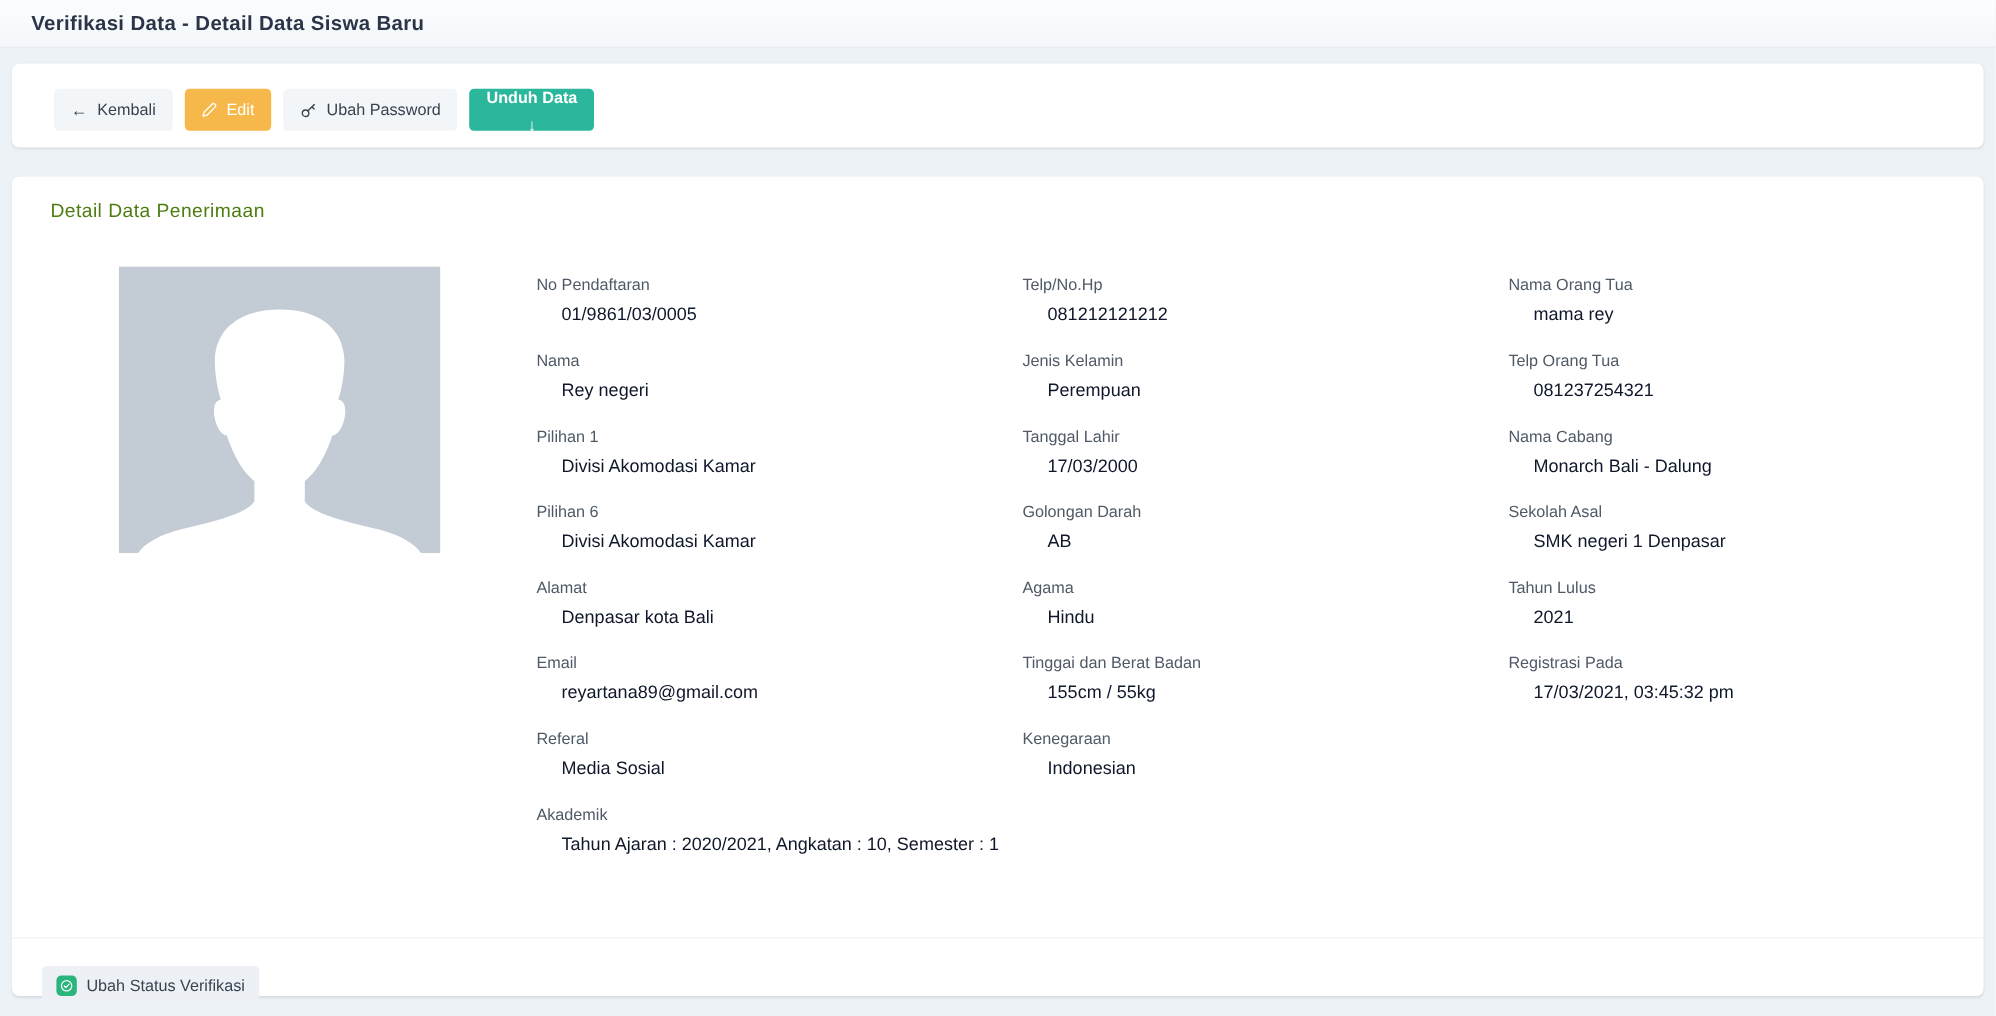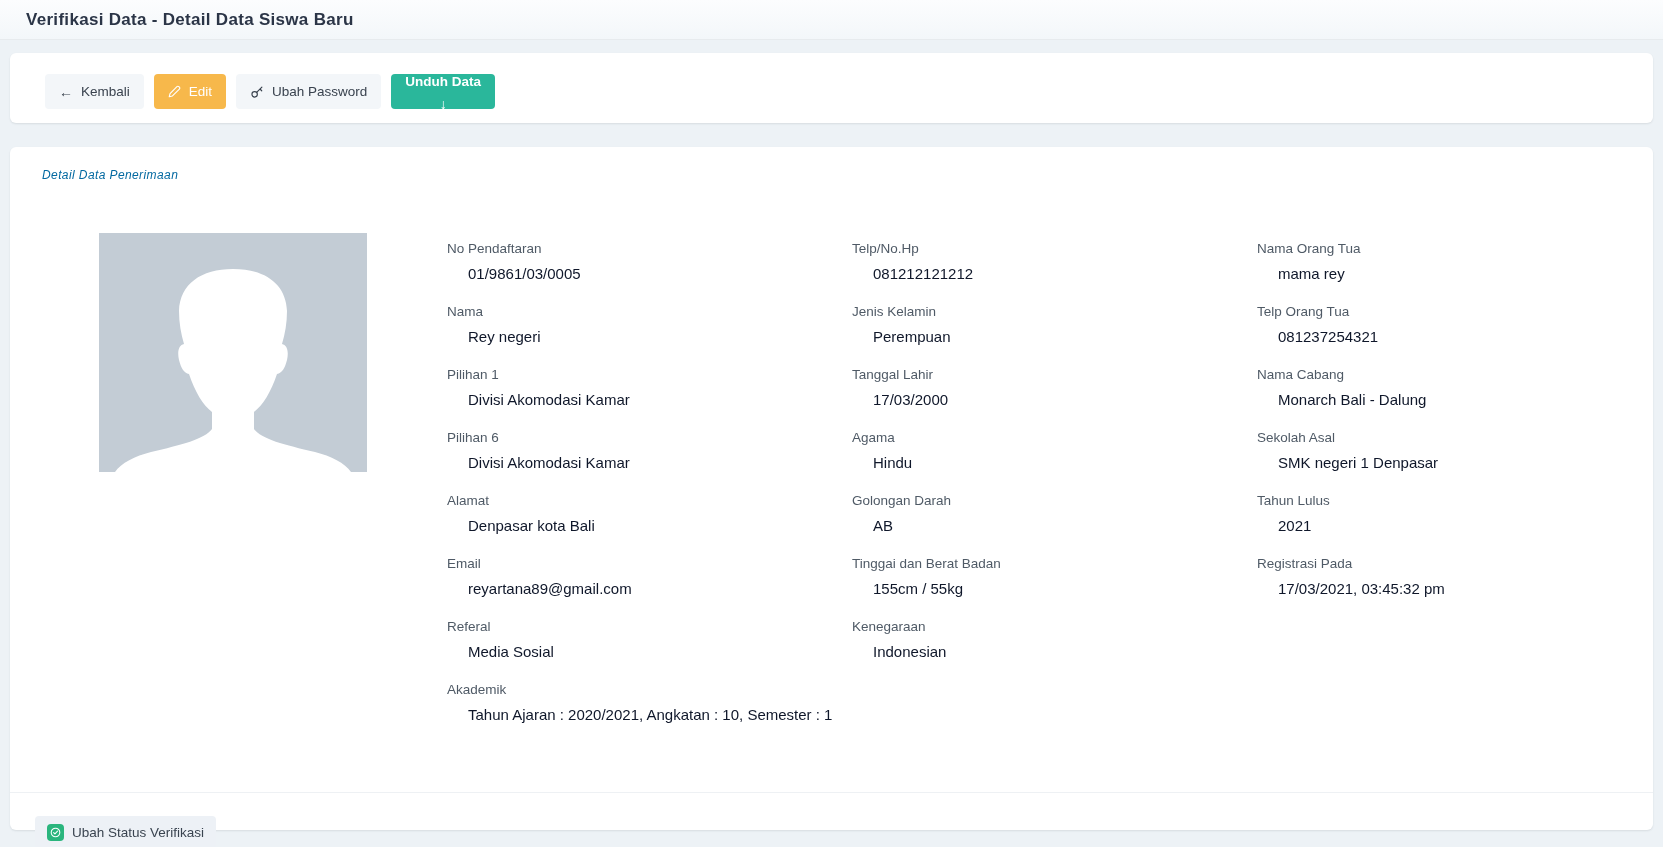--- a/index.html
+++ b/index.html
@@ -63,29 +63,28 @@
     height: 683px;
     background: #ffffff;
     border-radius: 6px;
     box-shadow: 0 1px 2px rgba(56,65,74,.12);
     padding-top: 21px;
     display: flex;
     flex-direction: column;
   }
   .card-heading {
     margin-left: 32px;
-    font-size: 12px;
+    font-size: 16px;
     font-weight: 500;
     letter-spacing: .4px;
-    color: #0369a1;
-    font-style: italic;
+    color: #4d7c0f;
   }
   .content-row {
     display: flex;
-    margin-top: 51px;
+    margin-top: 36px;
     padding: 0 32px;
   }
   .avatar {
     flex: 0 0 268px;
     width: 268px;
     height: 239px;
     margin-left: 57px;
     margin-right: 80px;
   }
   .avatar svg { display: block; width: 268px; height: 239px; }
@@ -252,27 +251,27 @@
           <div class="field-label">Jenis Kelamin</div>
           <div class="field-value">Perempuan</div>
         </div>
 
         <div class="field-group">
           <div class="field-label">Tanggal Lahir</div>
           <div class="field-value">17/03/2000</div>
         </div>
 
         <div class="field-group">
+          <div class="field-label">Golongan Darah</div>
+          <div class="field-value">AB</div>
+        </div>
+
+        <div class="field-group">
           <div class="field-label">Agama</div>
           <div class="field-value">Hindu</div>
-        </div>
-
-        <div class="field-group">
-          <div class="field-label">Golongan Darah</div>
-          <div class="field-value">AB</div>
         </div>
 
         <div class="field-group">
           <div class="field-label">Tinggai dan Berat Badan</div>
           <div class="field-value">155cm / 55kg</div>
         </div>
 
         <div class="field-group">
           <div class="field-label">Kenegaraan</div>
           <div class="field-value">Indonesian</div>

